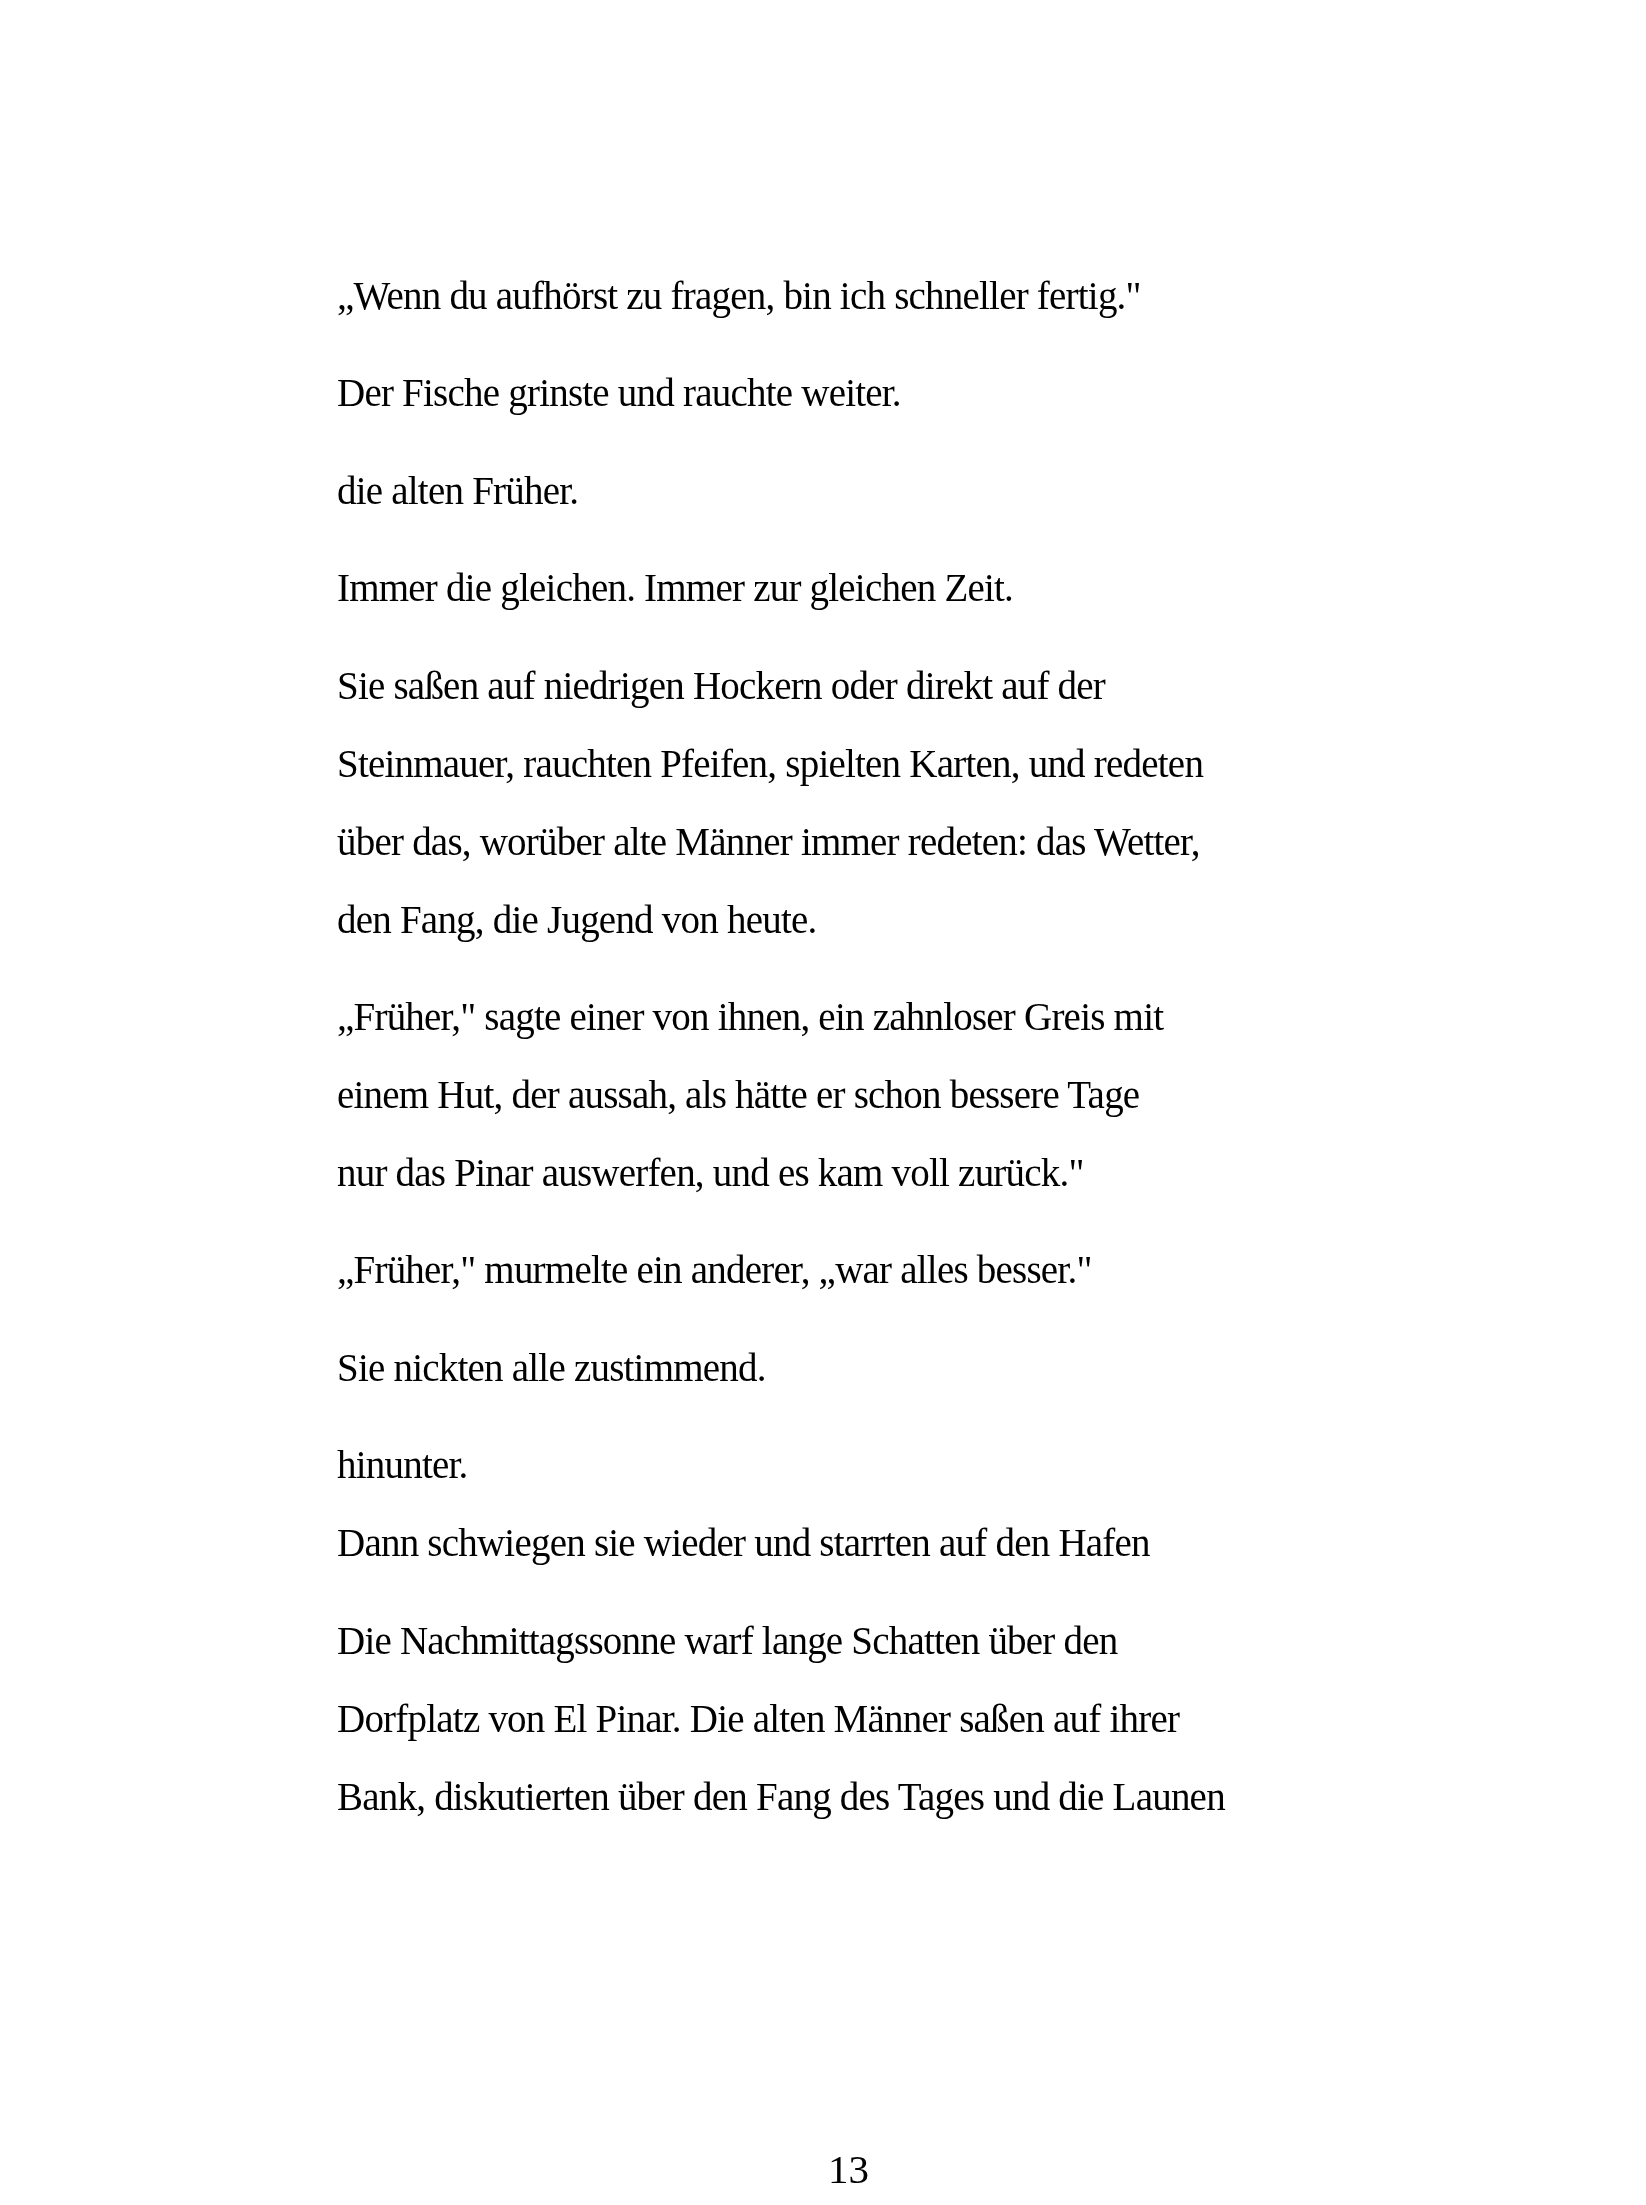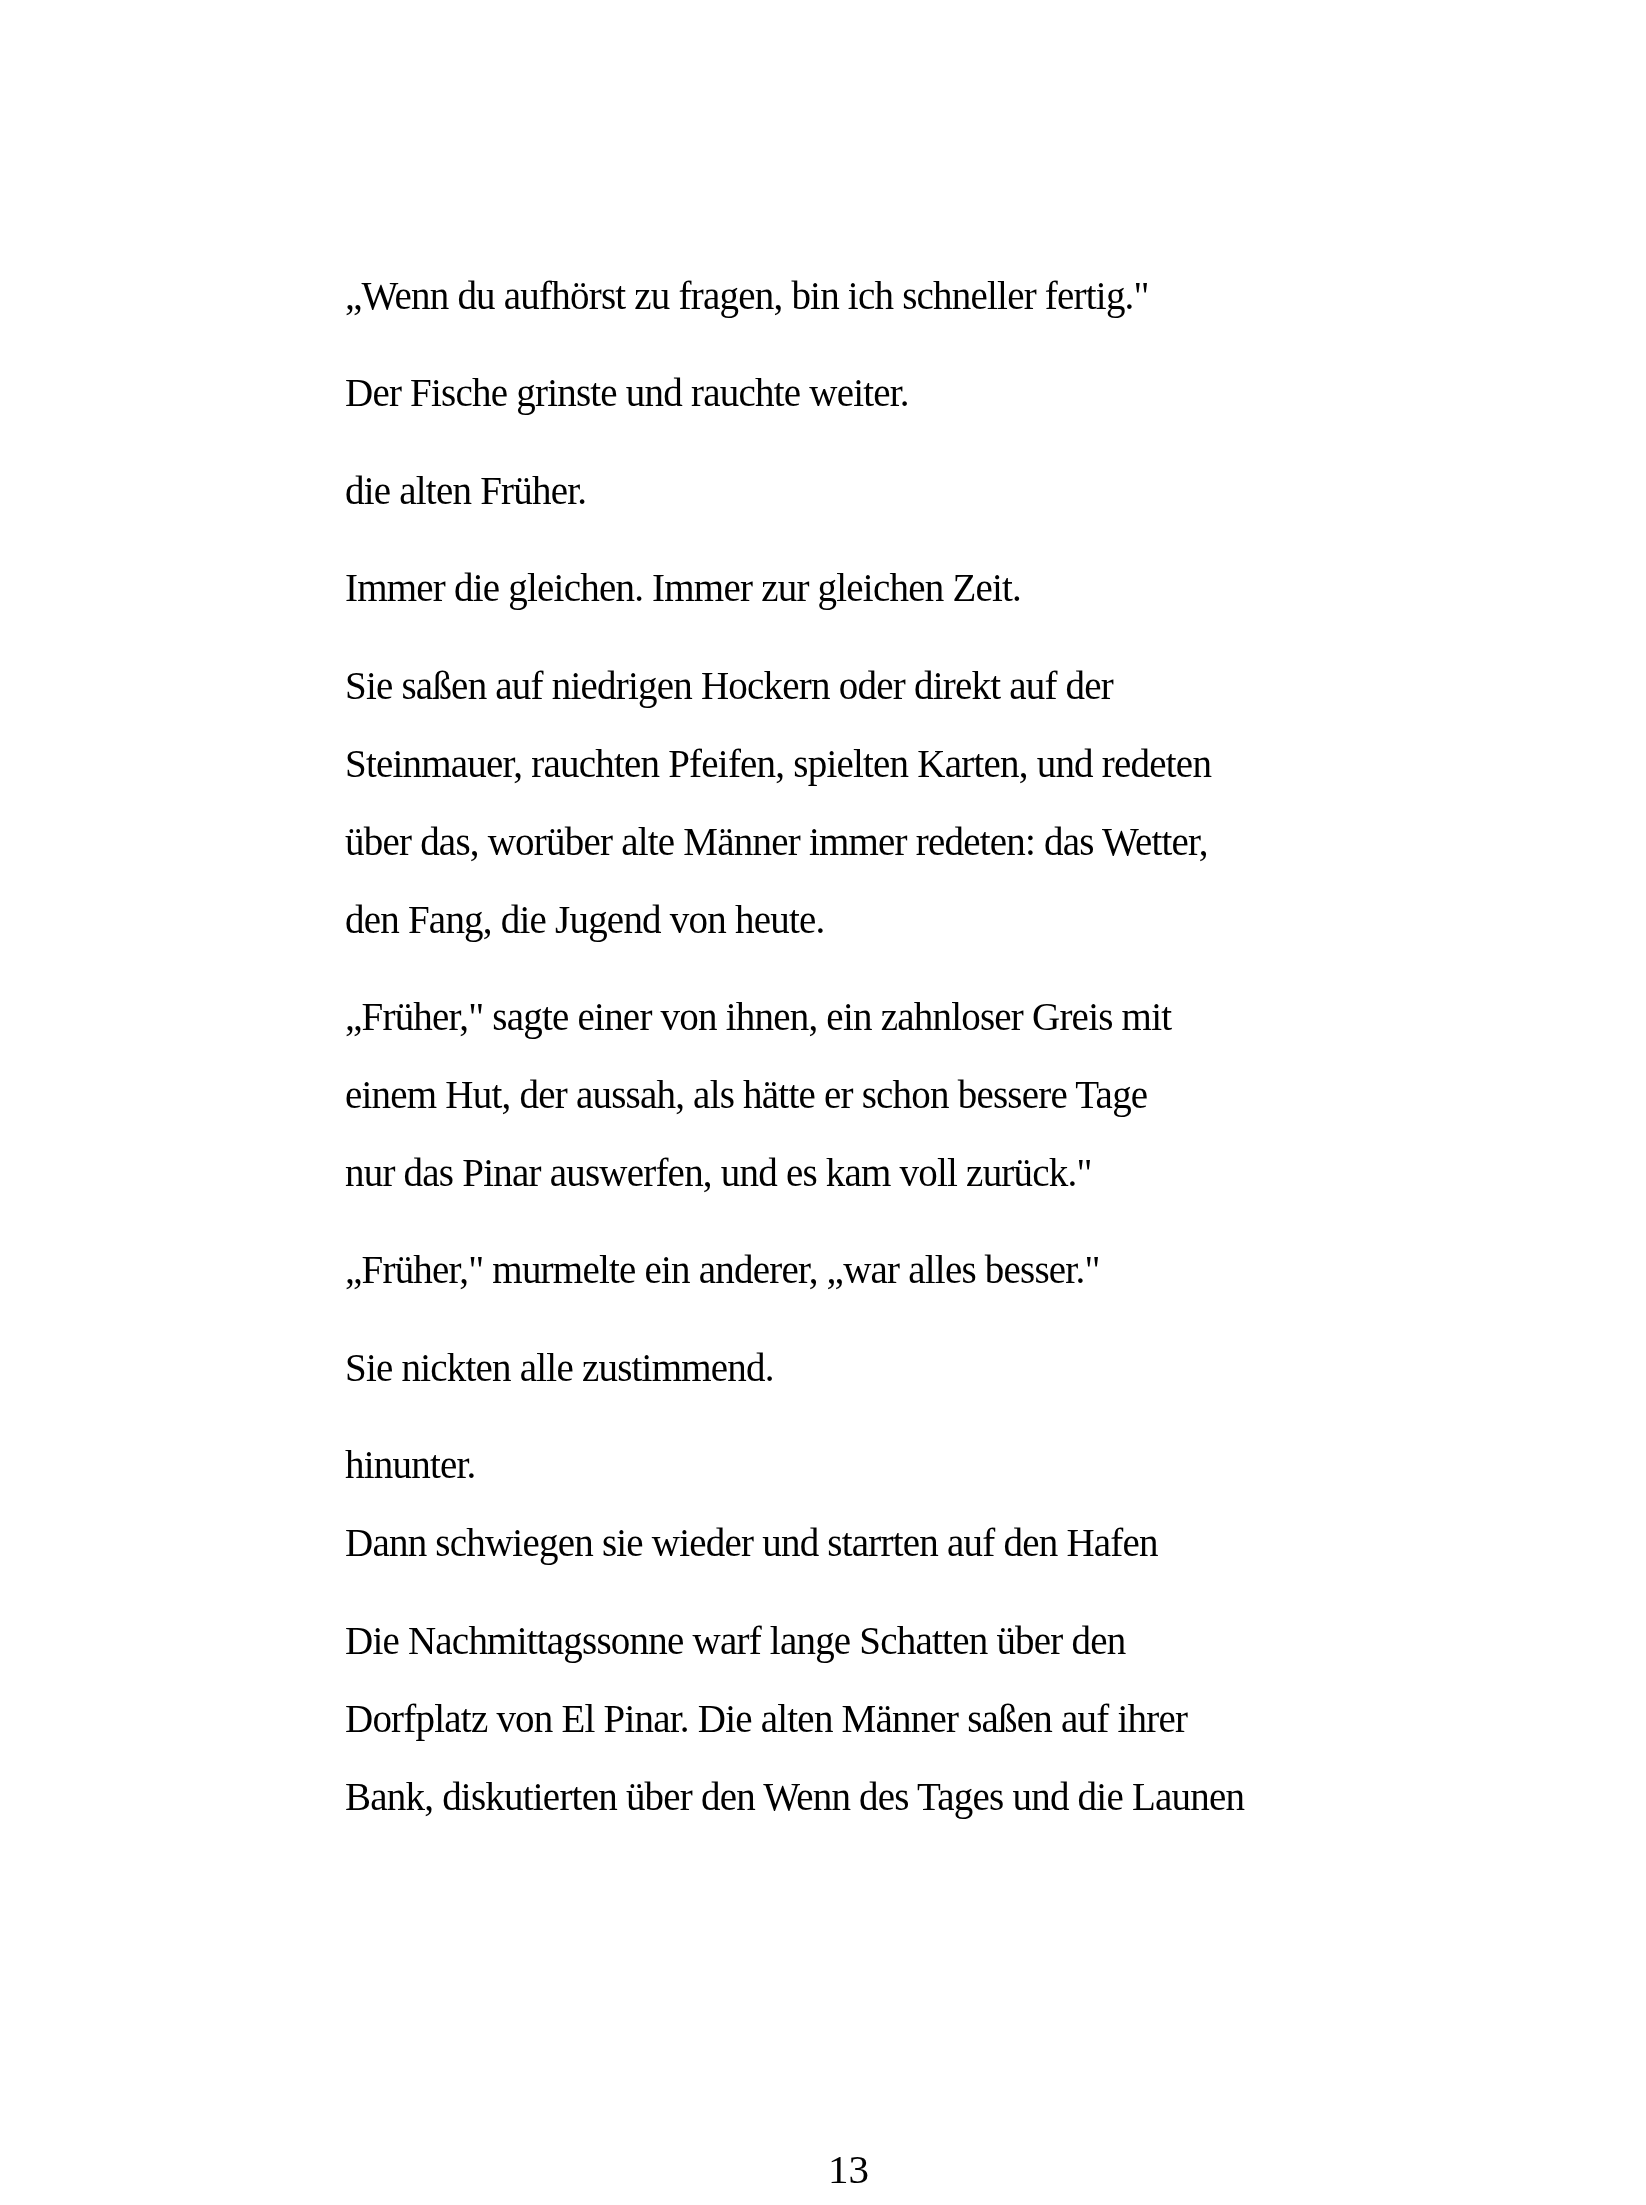--- a/index.html
+++ b/index.html
@@ -15,21 +15,20 @@
     background: #ffffff;
     color: #000000;
     font-family: "Liberation Serif", "DejaVu Serif", serif;
     overflow: hidden;
   }
   .content {
     position: absolute;
     left: 337px;
     top: 257px;
     width: 1023px;
-    margin-left: 8px;
   }
   .para {
     margin: 0 0 19.4px 0;
     padding: 0;
   }
   .line {
     display: block;
     font-size: 39px;
     line-height: 78px;
     letter-spacing: -0.02em;
@@ -91,21 +90,21 @@
     </p>
 
     <p class="para">
       <span class="line">hinunter.</span>
       <span class="line">Dann schwiegen sie wieder und starrten auf den Hafen</span>
     </p>
 
     <p class="para">
       <span class="line">Die Nachmittagssonne warf lange Schatten über den</span>
       <span class="line">Dorfplatz von El Pinar. Die alten Männer saßen auf ihrer</span>
-      <span class="line">Bank, diskutierten über den Wenn des Tages und die Launen</span>
+      <span class="line">Bank, diskutierten über den Fang des Tages und die Launen</span>
     </p>
 
   </div>
 
   <div class="page-footer">13</div>
 
 </div>
 
 
 </body></html>

